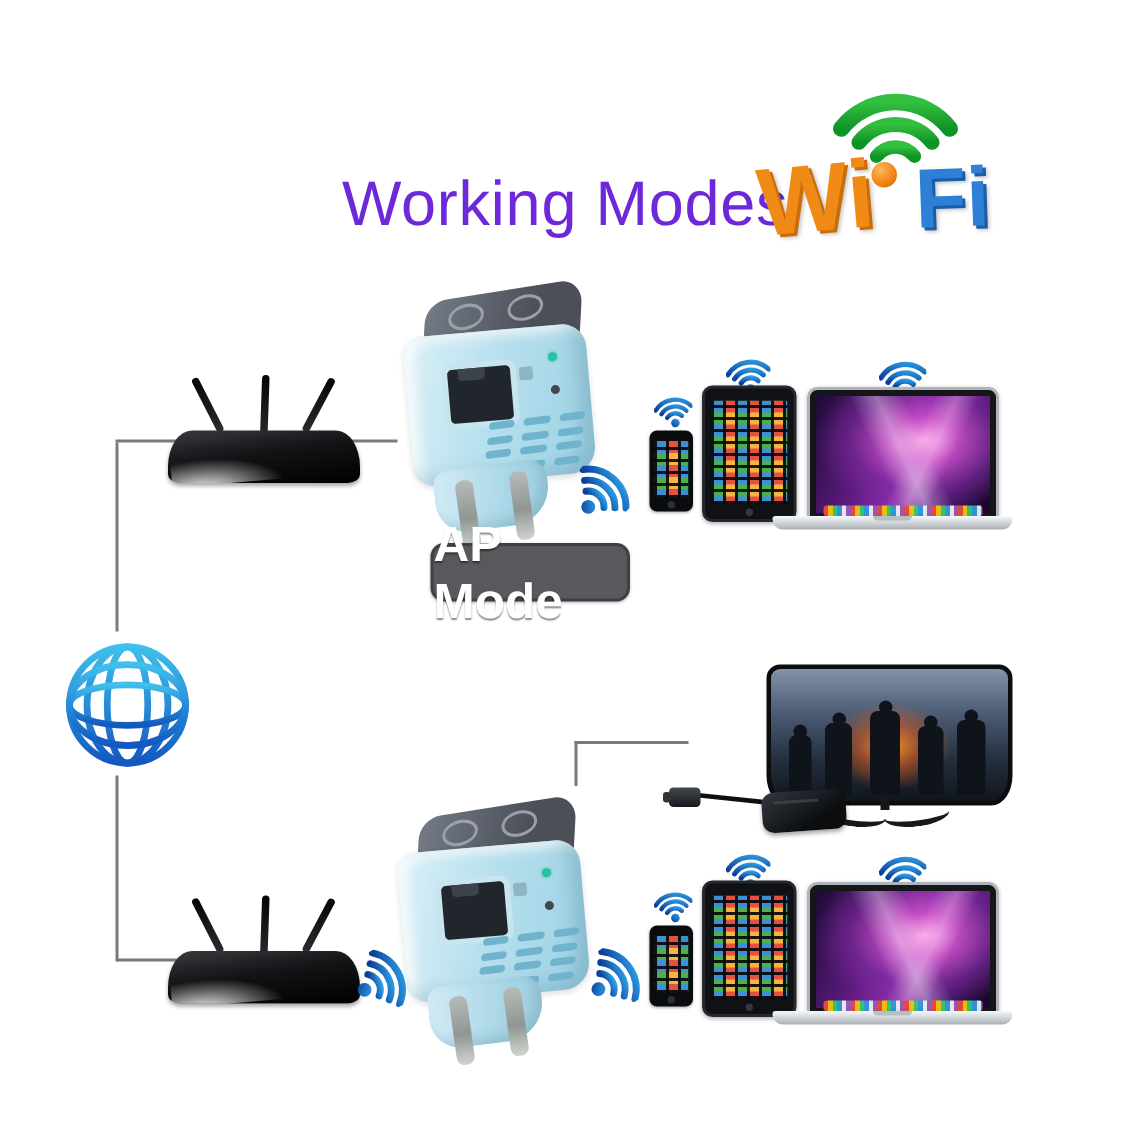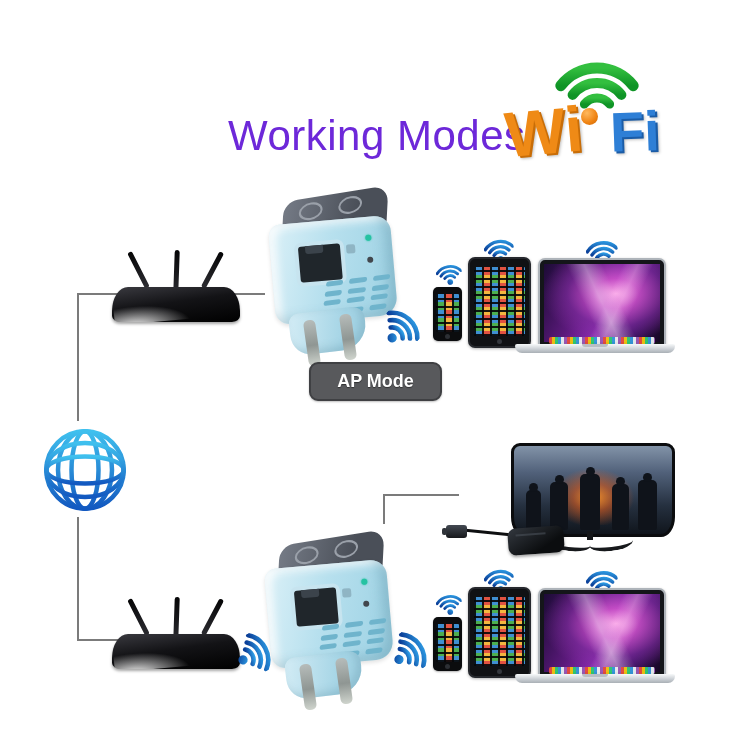--- a/index.html
+++ b/index.html
@@ -70,21 +70,21 @@
        background:linear-gradient(#b6bcba 0%,#8f9693 55%,#cfd4cd 100%);transform:rotate(-8deg);}
   .pin.p1{left:44px;top:126px;} .pin.p2{left:80px;top:120px;}
 
   
   .sig{position:absolute;}
 
   
   .badge{position:absolute;background:#58595c;border:2px solid #3f4043;border-radius:9px;
        color:#fff;font-weight:bold;display:flex;align-items:center;justify-content:center;
        text-shadow:0 1px 1px rgba(0,0,0,.45);box-shadow:0 1px 2px rgba(0,0,0,.25);}
-  .badge.ap{left:309px;top:362px;width:129px;height:35px;font-size:18px;}
+  .badge.ap{left:287px;top:362px;width:129px;height:35px;font-size:33px;}
   .badge.rep{left:266px;top:429px;width:204px;height:32px;font-size:23px;}
 
   
   .globe{position:absolute;left:40px;top:425px;width:90px;height:90px;}
 
   
   .devices{position:absolute;width:250px;height:126px;}
   .app-screen{background-color:#0e1013;
        background-image:
          repeating-linear-gradient(0deg,rgba(5,6,8,.9) 0 2px,transparent 2px 8px),

